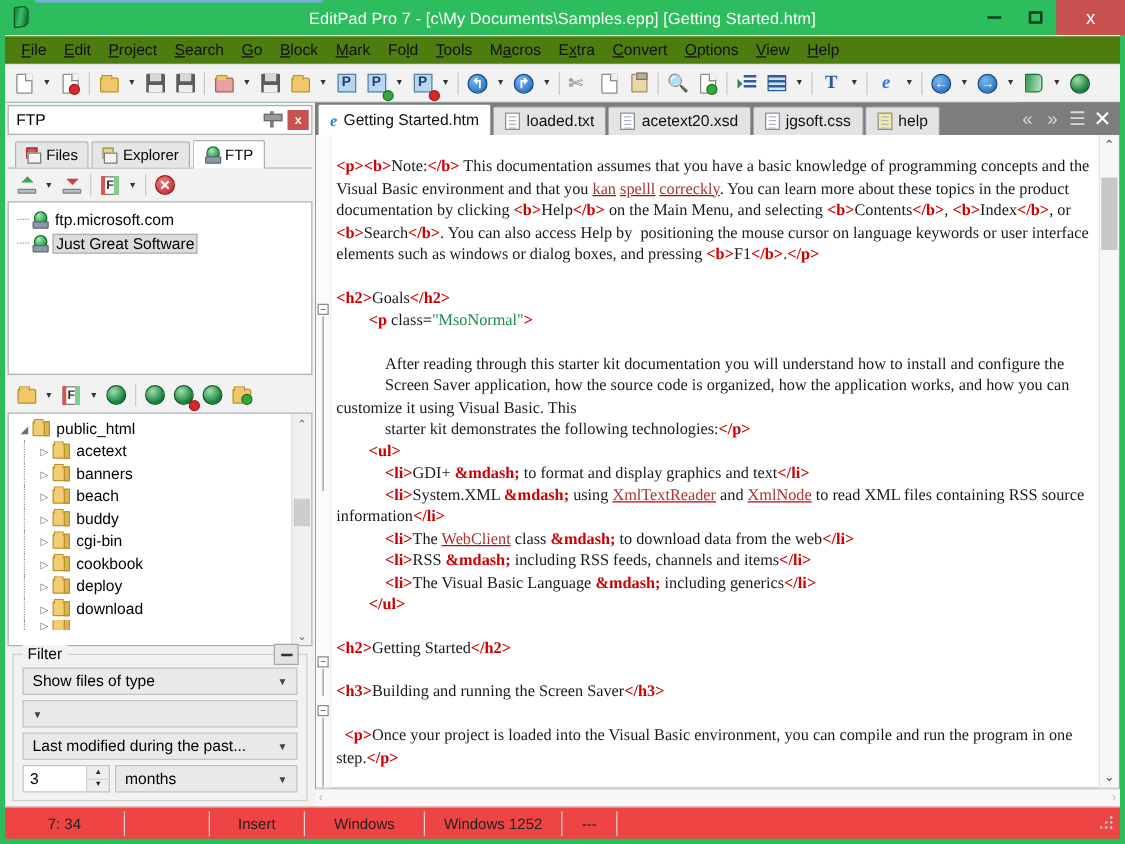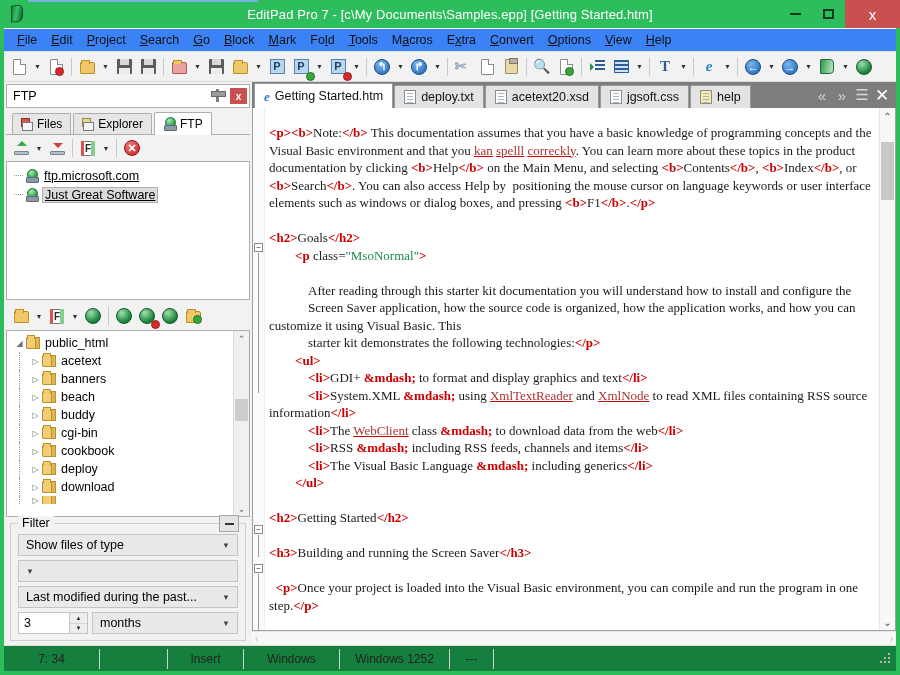--- a/index.html
+++ b/index.html
@@ -67,21 +67,21 @@
     color: #fff;
     font-size: 15px;
   }
   .win-min-glyph { width: 11px; height: 2px; background: #0b3d1e; display:block; }
   .win-max-glyph { width: 11px; height: 10px; border: 2px solid #0b3d1e; display:block; }
 
   
   .menubar {
     flex: 0 0 24px;
     height: 24px;
-    background: #3b82f6;
+    background: #4d7c0f;
     border-bottom: 1px solid #e2e2e2;
     display: flex;
     align-items: center;
     padding-left: 6px;
     margin: 0 4px;
     border-top: 1px solid #fdfdfd;
   }
   .menu-item {
     padding: 3px 7px;
     font-size: 12.5px;
@@ -241,21 +241,21 @@
   .F-ico:before{content:"";position:absolute;left:-1px;top:-1px;bottom:-1px;width:3px;background:#d9534f;}
   .F-ico:after{content:"";position:absolute;right:-1px;top:-1px;bottom:-1px;width:4px;background:#7fd08c;}
 
   .tree-box {
     background: #fff;
     border: 1px solid #aeaeae;
     margin: 0 2px;
     overflow: hidden;
     position: relative;
   }
-  .ftp-tree { flex: 0 0 139px; height: 139px; padding: 4px 0 0 0; text-decoration: underline; }
+  .ftp-tree { flex: 0 0 139px; height: 139px; padding: 4px 0 0 0; }
   .tree-item {
     height: 19px;
     display: flex;
     align-items: center;
     padding-left: 18px;
     font-size: 12.5px;
     position: relative;
   }
   .tree-item .dotted-line{position:absolute;left:7px;top:9px;width:9px;border-top:1px dotted #9a9a9a;}
   .tree-item .lbl{ padding: 0 2px; }
@@ -481,21 +481,21 @@
     padding: 0 3px;
     color: #bdbdbd; font-size: 10px;
     margin: 0;
   }
 
   
   .statusbar {
     flex: 0 0 26px;
     height: 26px;
     margin: 0 4px 4px 4px;
-    background: #15803d;
+    background: #ef4444;
     display: flex;
     align-items: center;
     border-top: 1px solid #dedede;
     font-size: 12px;
   }
   .st-cell {
     height: 20px;
     display: flex; align-items: center; justify-content: center;
     border-right: 1px solid #d2d2d2;
     padding: 0 6px;
@@ -866,21 +866,21 @@
 
       <div class="tabbar">
         <div class="etab active">
           <span class="ico-ie" style="font-size:13px;">e</span>
           <span>Getting Started.htm</span>
         </div>
         <div class="etab">
           <span class="doc-ico">
               <span class="sheet"></span>
             </span>
-          <span>deploy.txt</span>
+          <span>loaded.txt</span>
         </div>
         <div class="etab">
           <span class="doc-ico">
               <span class="sheet" style="background:#fff"></span>
             </span>
           <span>acetext20.xsd</span>
         </div>
         <div class="etab">
           <span class="doc-ico">
               <span class="sheet"></span>

